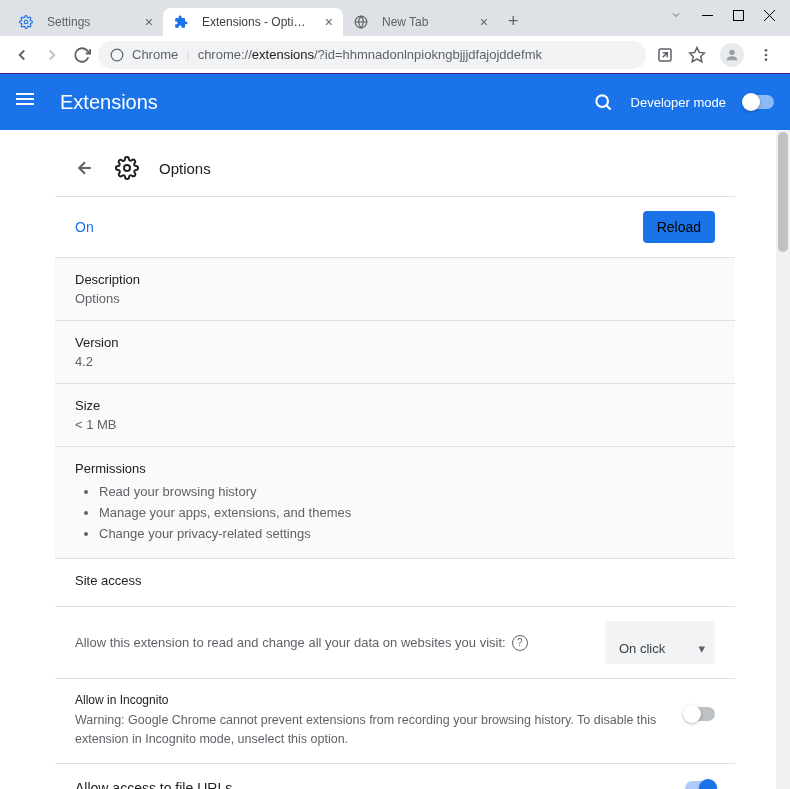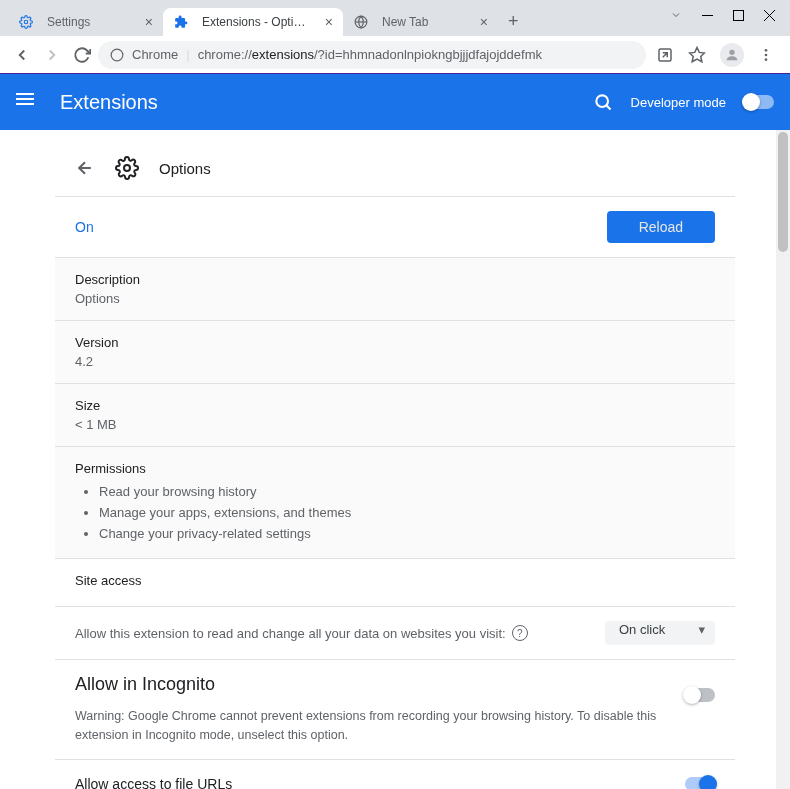--- a/index.html
+++ b/index.html
@@ -40,38 +40,38 @@
 
 .detail-card { max-width: 680px; margin: 10px auto 0; }
 .detail-header { display: flex; align-items: center; height: 56px; padding: 0 20px; gap: 20px; }
 .back-arrow { cursor: pointer; }
 .gear-ic { width: 24px; height: 24px; }
 .ext-name { font-size: 15px; color: #202124; font-weight: 500; }
 
 .row { display: flex; align-items: center; padding: 14px 20px; border-top: 1px solid #e0e0e0; }
 .row.first { border-top: 1px solid #e0e0e0; }
 .on-label { color: #1a73e8; font-size: 14px; flex: 1; }
-.reload-btn { background: #1a73e8; color: #e5e5e5; border: none; padding: 8px 32px; border-radius: 4px; font-size: 14px; cursor: pointer; }
+.reload-btn { background: #1a73e8; color: #000000; border: none; padding: 8px 14px; border-radius: 4px; font-size: 14px; cursor: pointer; }
 
 .section { padding: 14px 20px; border-top: 1px solid #e0e0e0; background: #fafafa; }
 .section.white { background: #fff; }
 .section-label { font-size: 13px; color: #202124; margin-bottom: 4px; }
 .section-value { font-size: 13px; color: #5f6368; }
 .perm-list { list-style: disc; padding-left: 24px; margin-top: 6px; }
 .perm-list li { font-size: 13px; color: #5f6368; line-height: 1.6; }
 
 .site-row { display: flex; align-items: center; padding: 14px 20px; border-top: 1px solid #e0e0e0; gap: 24px; }
 .site-text { font-size: 13px; color: #5f6368; flex: 1; display: flex; align-items: center; gap: 6px; }
 .help-ic { width: 16px; height: 16px; border: 1.5px solid #5f6368; border-radius: 50%; display: inline-flex; align-items: center; justify-content: center; font-size: 10px; color: #5f6368; }
-.dropdown { background: #f1f3f4; border: none; padding: 1px 28px 8px 14px; font-size: 13px; color: #3c4043; border-radius: 4px; cursor: pointer; position: relative; min-width: 110px; }
+.dropdown { background: #f1f3f4; border: none; padding: 20px 28px 8px 14px; font-size: 13px; color: #3c4043; border-radius: 4px; cursor: pointer; position: relative; min-width: 110px; }
 .dropdown::after { content: '▾'; position: absolute; right: 10px; color: #5f6368; }
 
 .incog-row { display: flex; align-items: flex-start; padding: 14px 20px; border-top: 1px solid #e0e0e0; gap: 16px; }
 .incog-text { flex: 1; }
-.incog-title { font-size: 18px; color: #202124; margin-bottom: 12px; }
+.incog-title { font-size: 12px; color: #202124; margin-bottom: 4px; }
 .incog-warn { font-size: 12.5px; color: #5f6368; line-height: 1.5; }
 
 .toggle-off { width: 30px; height: 14px; background: #bdc1c6; border-radius: 7px; position: relative; cursor: pointer; flex-shrink: 0; margin-top: 14px; }
 .toggle-off::after { content: ''; position: absolute; width: 18px; height: 18px; background: #fff; border-radius: 50%; top: -2px; left: -2px; box-shadow: 0 1px 3px rgba(0,0,0,0.3); }
 .toggle-on { width: 30px; height: 14px; background: #aecbfa; border-radius: 7px; position: relative; cursor: pointer; flex-shrink: 0; }
 .toggle-on::after { content: ''; position: absolute; width: 18px; height: 18px; background: #1a73e8; border-radius: 50%; top: -2px; right: -2px; box-shadow: 0 1px 3px rgba(0,0,0,0.3); }
 
 .file-row { display: flex; align-items: center; padding: 16px 20px; border-top: 1px solid #e0e0e0; }
 .file-label { flex: 1; font-size: 14px; color: #202124; }
 

